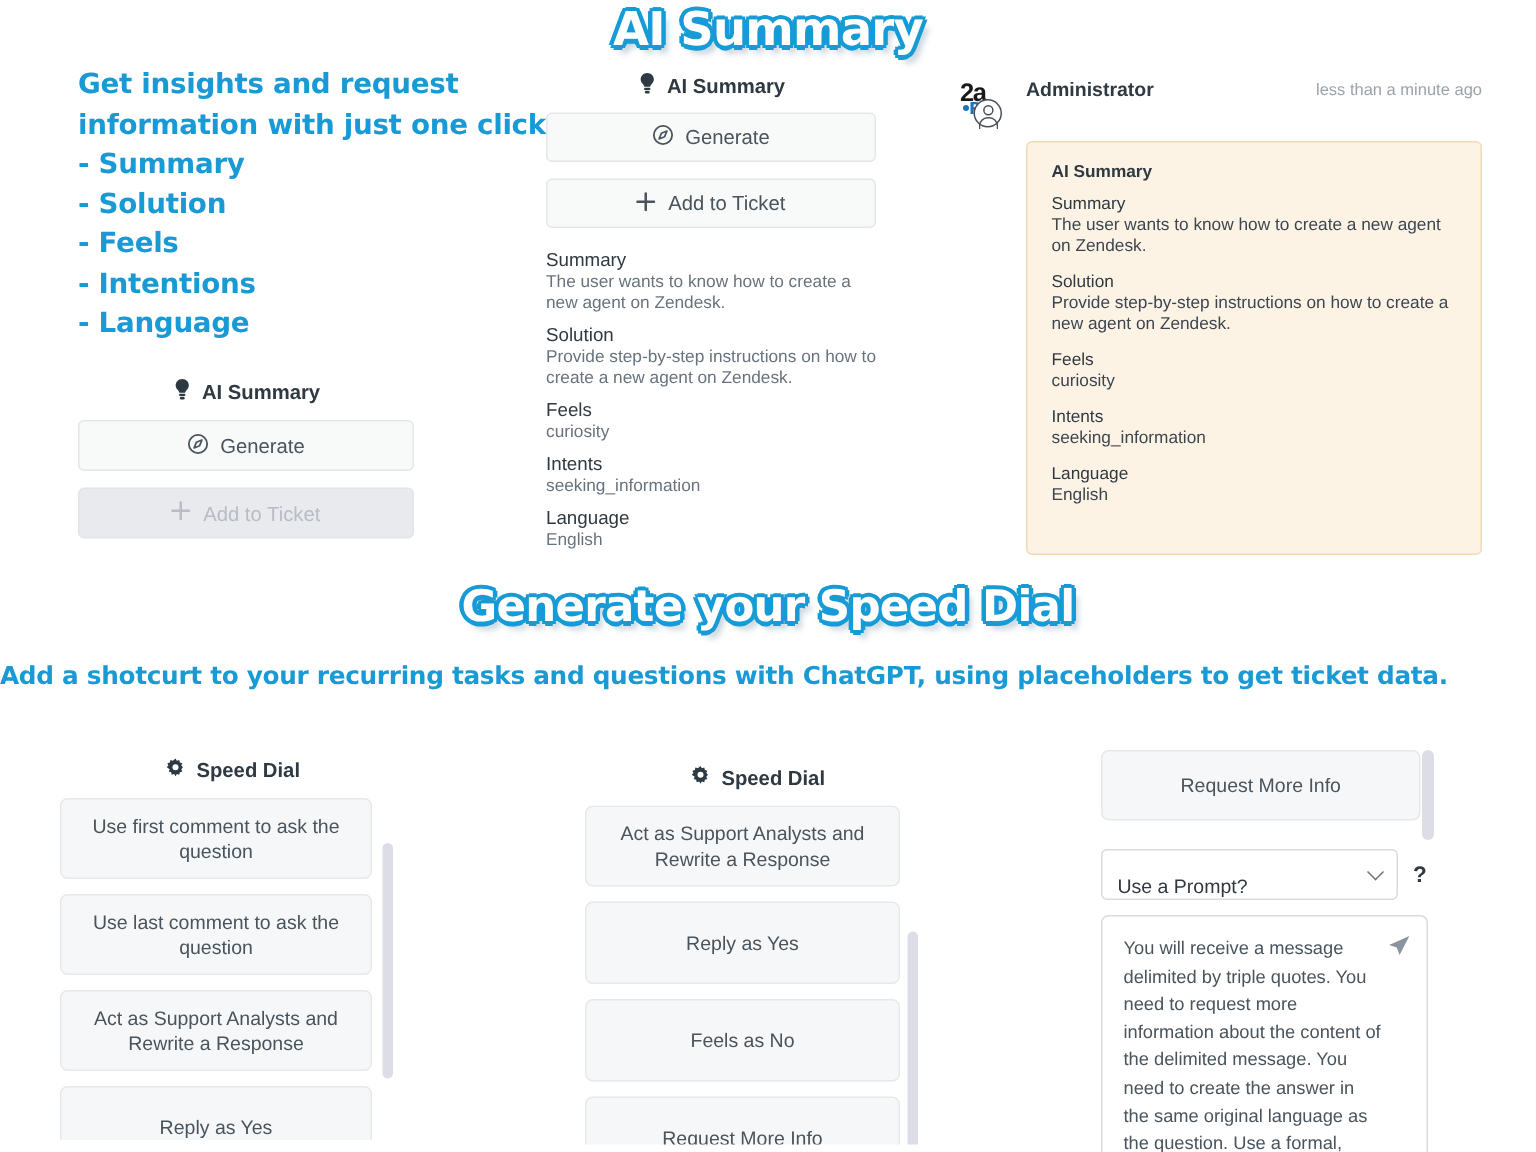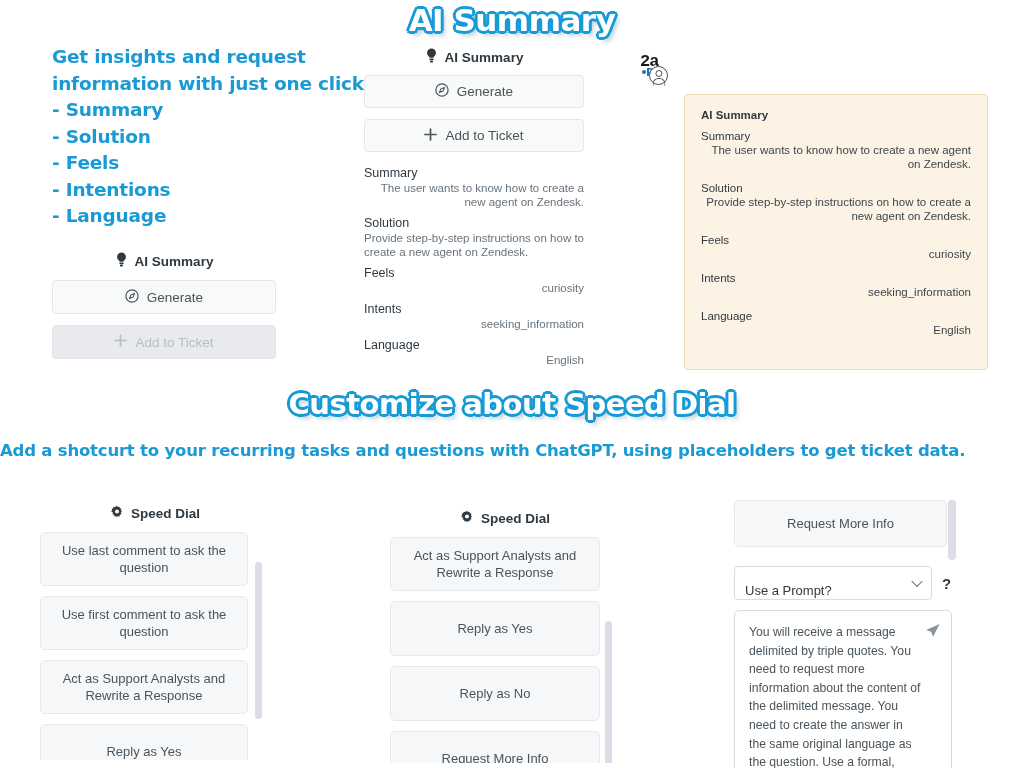--- a/index.html
+++ b/index.html
@@ -88,21 +88,20 @@
     color: #2f3941;
     font-size: 12.5px;
     font-weight: normal;
     margin: 0;
   }
   .sec-body {
     color: #68737d;
     font-size: 11.5px;
     line-height: 14px;
     margin: 1px 0 0 0;
-    text-align: right;
   }
 
   
   #left-widget { position: absolute; left: 52px; top: 252px; width: 224px; }
   #left-widget .panel-title { margin-bottom: 10px; }
   #left-widget .app-btn { height: 34px; }
   #left-widget .app-btn + .app-btn { margin-top: 11px; }
 
   
   #center-widget { position: absolute; left: 364px; top: 48px; width: 220px; }
@@ -117,21 +116,21 @@
   #ticket { position: absolute; left: 636px; top: 52px; width: 352px; }
   #ticket .row { display: flex; align-items: flex-start; }
   .avatar {
     position: relative;
     width: 40px; height: 34px;
     flex: 0 0 40px;
     margin-right: 8px;
   }
   .avatar .mark {
     position: absolute; left: 4px; top: 0;
-    font-family: Liberation Mono, monospace;
+    font-family: Liberation Sans, sans-serif;
     font-weight: bold;
     font-size: 17px;
     color: #18191b;
     letter-spacing: -1px;
   }
   .avatar .badge {
     position: absolute; left: 13px; top: 14px;
     width: 19px; height: 19px;
     border-radius: 50%;
     border: 1.6px solid #4a4f57;
@@ -370,20 +369,24 @@
 
   <div id="ticket">
     <div class="row">
       <div class="avatar">
         <span class="mark">2a</span>
         <span class="dot"></span>
         <span class="rr">R</span>
         <span class="badge"></span>
       </div>
       <div style="flex:1; min-width:0;">
+        <div style="display:flex; align-items:flex-start;">
+          <span class="author-name">Administrator</span>
+          <span class="timestamp">less than a minute ago</span>
+        </div>
       </div>
     </div>
 
     <div class="comment-box">
       <div class="tag">AI Summary</div>
       <div class="blk">
         <div class="sec-head">Summary</div>
         <div class="sec-body">The user wants to know how to create a new agent on Zendesk.</div>
       </div>
       <div class="blk">
@@ -398,57 +401,57 @@
         <div class="sec-head">Intents</div>
         <div class="sec-body">seeking_information</div>
       </div>
       <div class="blk">
         <div class="sec-head">Language</div>
         <div class="sec-body">English</div>
       </div>
     </div>
   </div>
 
-  <div class="banner banner-speed">Customize about Speed Dial</div>
+  <div class="banner banner-speed">Generate your Speed Dial</div>
 
   <div class="blue-copy blue-copy-center">Add a shotcurt to your recurring tasks and questions with ChatGPT, using placeholders to get ticket data.</div>
 
   <div class="sd" id="sd-left">
     <div class="panel-title">
       <span>
         <svg width="14" height="14" viewBox="0 0 16 16" aria-hidden="true">
           <path d="M8 0.8l1 1.6 1.9-.5.4 1.9 1.9.5-.8 1.8 1.3 1.4-1.3 1.4.8 1.8-1.9.5-.4 1.9-1.9-.5-1 1.6-1-1.6-1.9.5-.4-1.9-1.9-.5.8-1.8L1.3 7.5l1.3-1.4-.8-1.8 1.9-.5.4-1.9 1.9.5z" fill="#2f3941"></path>
           <circle cx="8" cy="7.5" r="2.3" fill="#ffffff"></circle>
         </svg>
       </span>
       <span>Speed Dial</span>
     </div>
     <div class="sd-scroll">
+      <div class="sd-item two-line">Use first comment to ask the question</div>
       <div class="sd-item two-line">Use last comment to ask the question</div>
-      <div class="sd-item two-line">Use first comment to ask the question</div>
       <div class="sd-item two-line">Act as Support Analysts and Rewrite a Response</div>
       <div class="sd-item" style="padding:18px 10px;">Reply as Yes</div>
       <div class="sd-track"></div>
     </div>
   </div>
 
   <div class="sd" id="sd-mid">
     <div class="panel-title">
       <span>
         <svg width="14" height="14" viewBox="0 0 16 16" aria-hidden="true">
           <path d="M8 0.8l1 1.6 1.9-.5.4 1.9 1.9.5-.8 1.8 1.3 1.4-1.3 1.4.8 1.8-1.9.5-.4 1.9-1.9-.5-1 1.6-1-1.6-1.9.5-.4-1.9-1.9-.5.8-1.8L1.3 7.5l1.3-1.4-.8-1.8 1.9-.5.4-1.9 1.9.5z" fill="#2f3941"></path>
           <circle cx="8" cy="7.5" r="2.3" fill="#ffffff"></circle>
         </svg>
       </span>
       <span>Speed Dial</span>
     </div>
     <div class="sd-scroll">
       <div class="sd-item two-line">Act as Support Analysts and Rewrite a Response</div>
       <div class="sd-item" style="padding:18px 10px;">Reply as Yes</div>
-      <div class="sd-item" style="padding:18px 10px;">Reply as No</div>
+      <div class="sd-item" style="padding:18px 10px;">Feels as No</div>
       <div class="sd-item" style="padding:18px 10px;">Request More Info</div>
       <div class="sd-track"></div>
     </div>
   </div>
 
   <div id="prompt-col">
     <div style="position:relative;">
       <div class="sd-item">Request More Info</div>
       <div class="sd-track"></div>
     </div>

